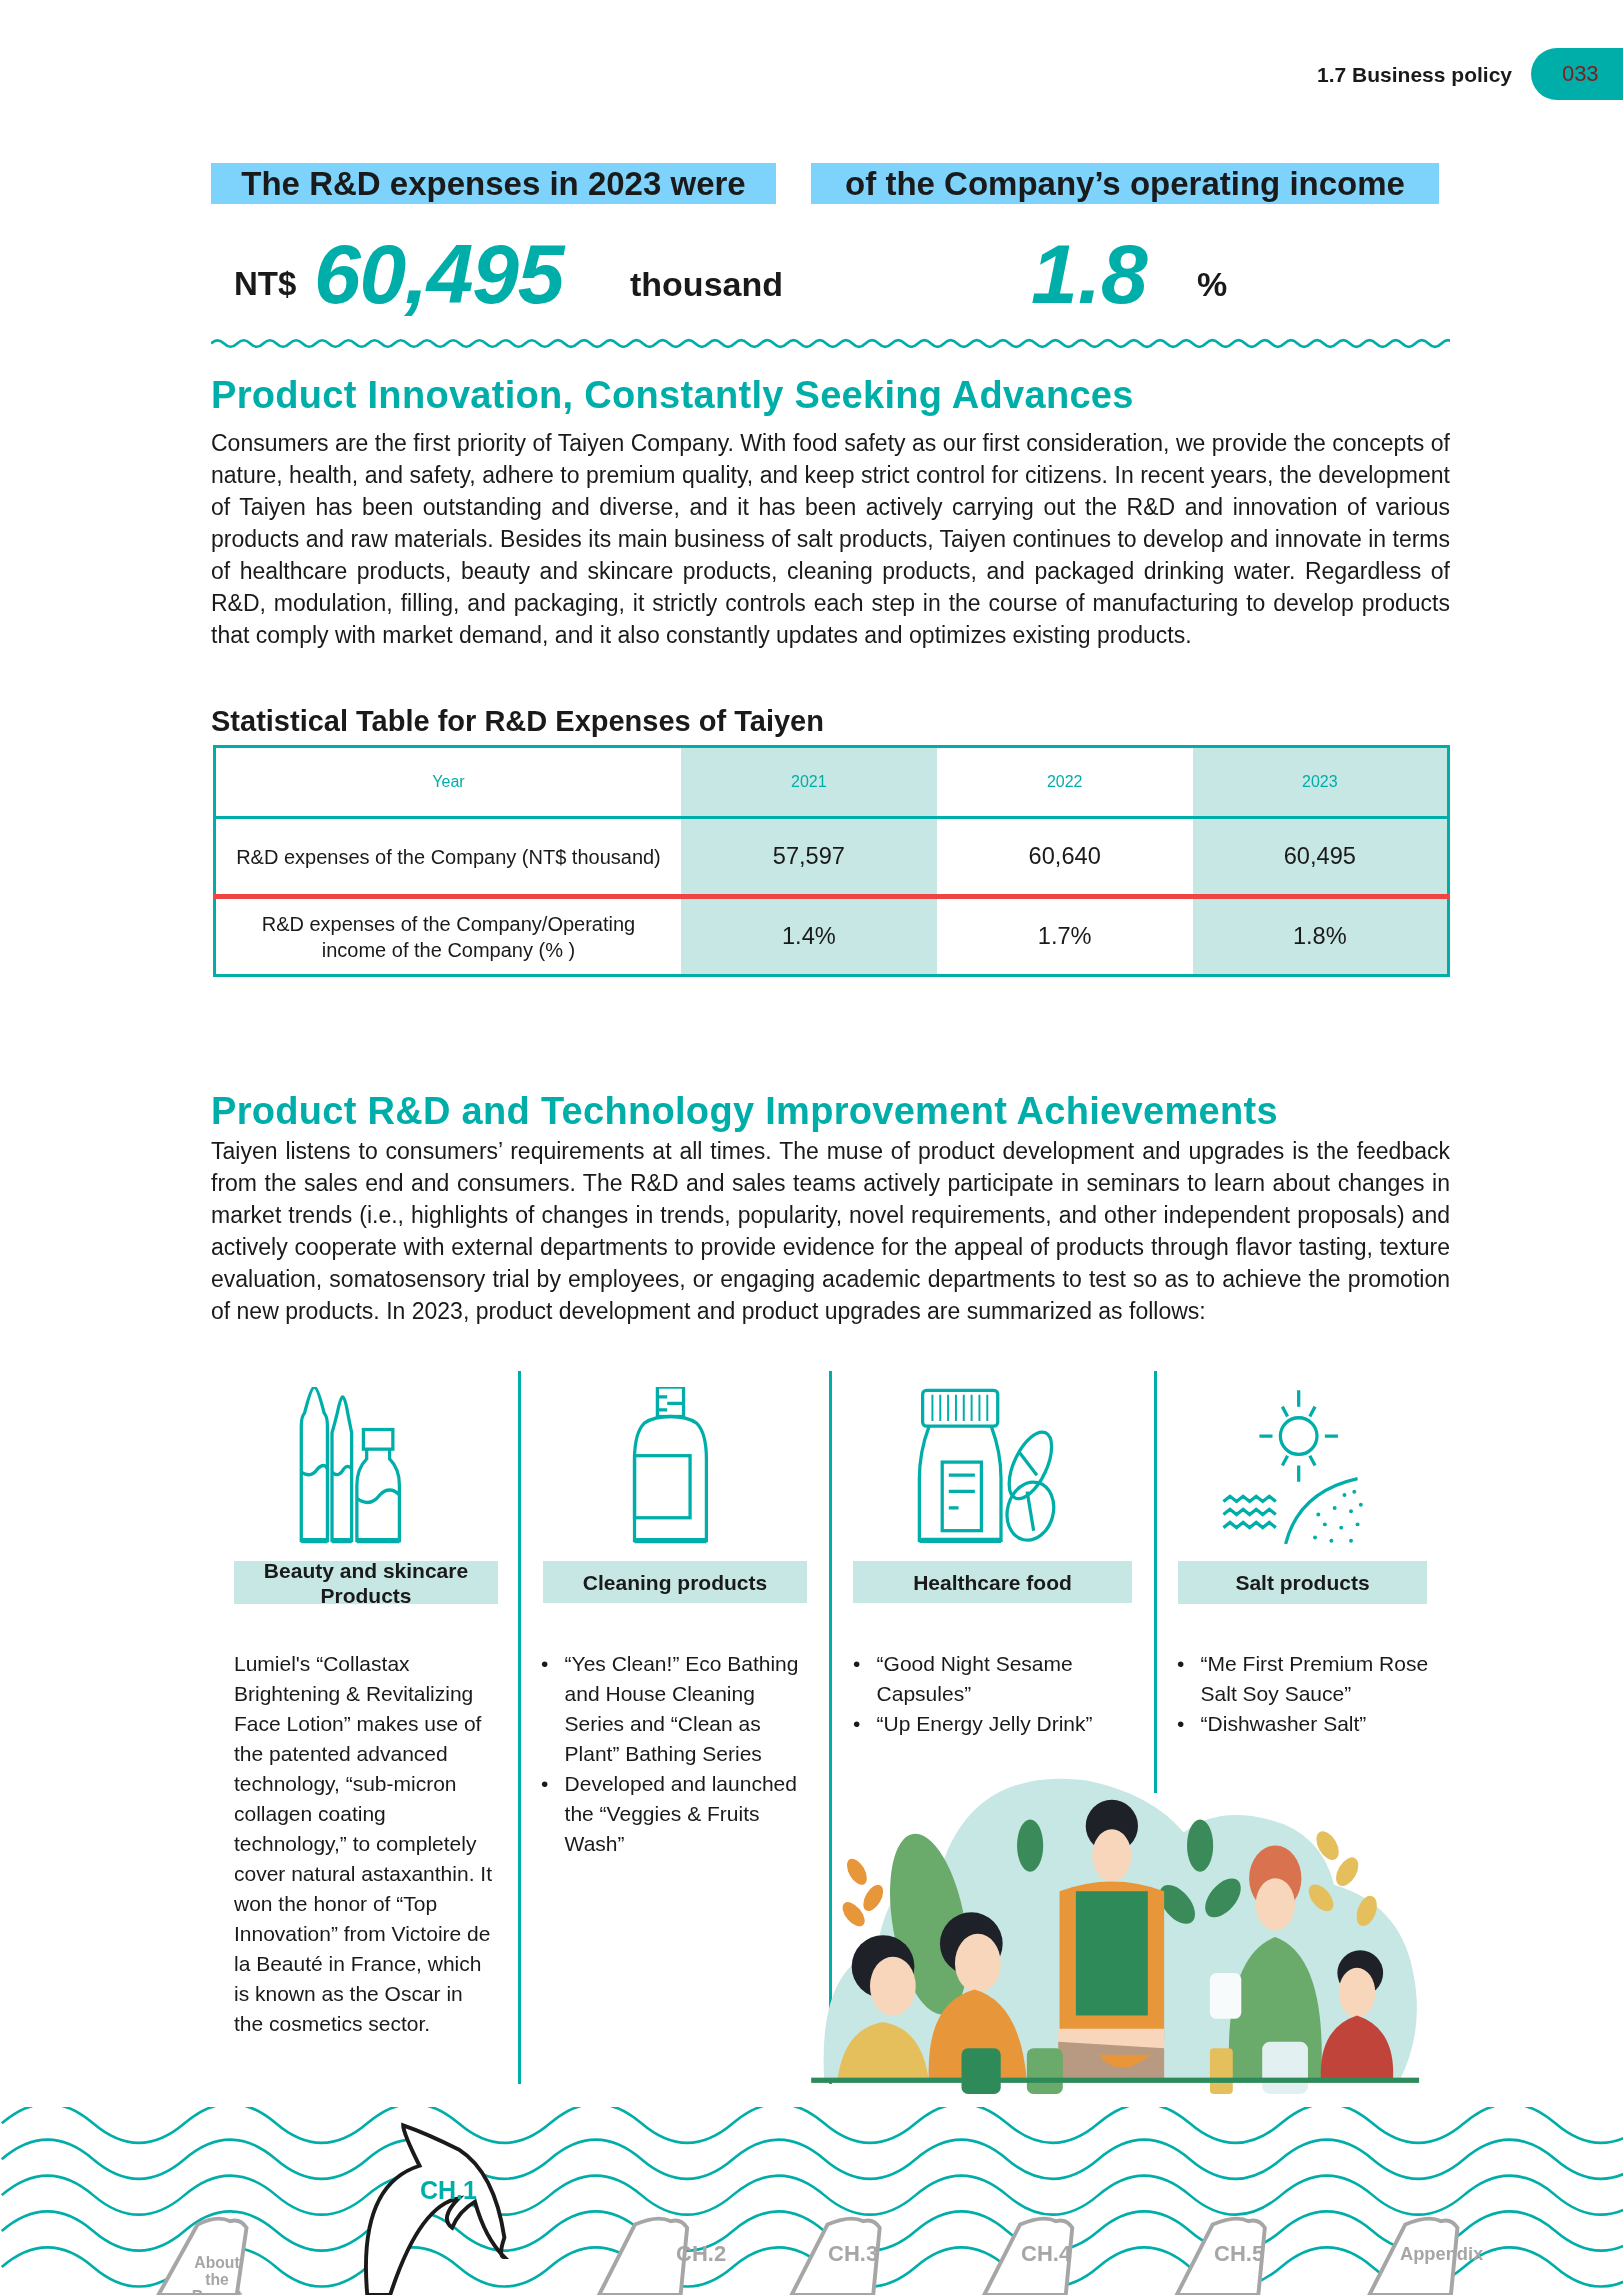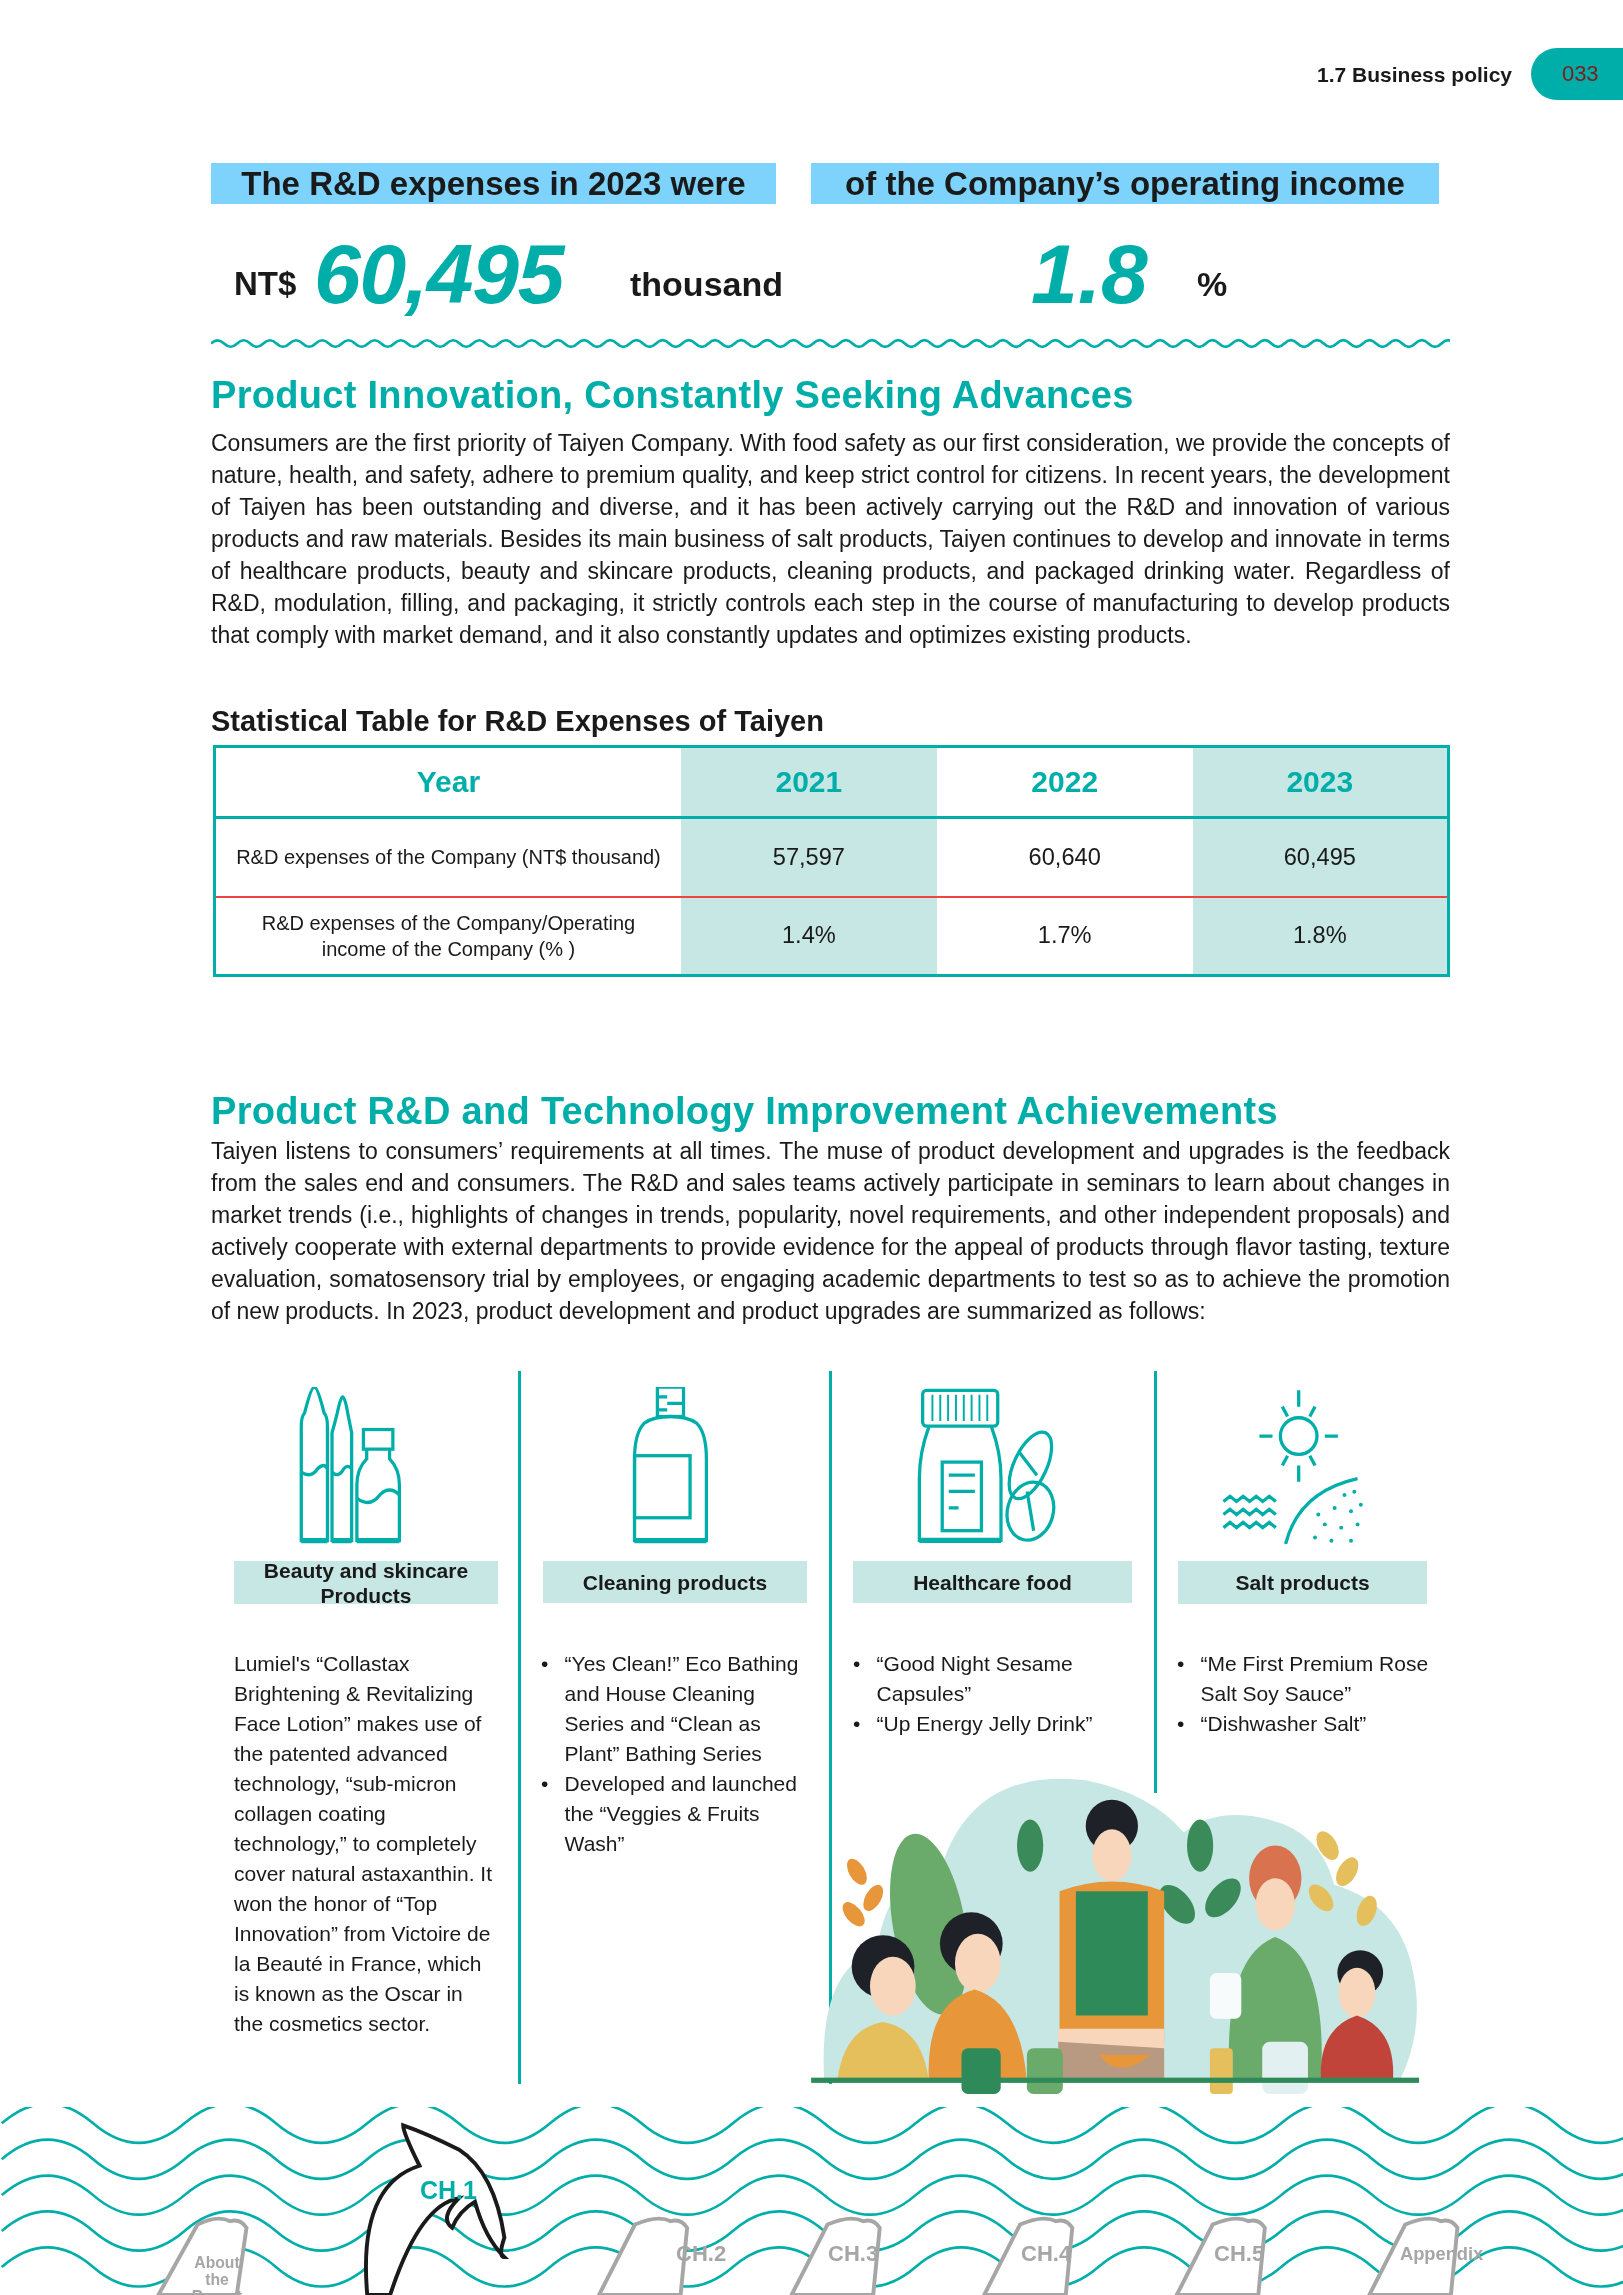--- a/index.html
+++ b/index.html
@@ -25,22 +25,22 @@
   .st2 { top: 1082px; margin-top: 8px; }
 
   .para { position: absolute; left: 211px; width: 1239px; font-size: 23px; line-height: 32px; text-align: justify; color: #1a1a1a; }
   .p1 { top: 427px; }
   .p2 { top: 1135px; }
 
   .tbl-title { position: absolute; left: 211px; top: 705px; font-size: 29px; font-weight: bold; }
 
   table.rd { position: absolute; left: 213px; top: 745px; width: 1237px; border-collapse: collapse; border: 3.3px solid #00aea9; }
   table.rd td, table.rd th { text-align: center; vertical-align: middle; }
-  table.rd th { height: 71px; font-size: 30px; font-weight: bold; color: #00aea9; border-bottom: 3.3px solid #00aea9; }
-  table.rd td { height: 79px; font-size: 23.6px; border-bottom: 2px solid #ef4444; }
+  table.rd th { height: 71px; font-size: 16px; font-weight: normal; color: #00aea9; border-bottom: 3.3px solid #00aea9; }
+  table.rd td { height: 79px; font-size: 23.6px; border-bottom: 5px solid #ef4444; }
   table.rd tr:last-child td { border-bottom: none; }
   table.rd td.lbl { font-size: 20px; line-height: 26px; width: 468px; padding: 0 19.6px; }
   .shade { background: #c7e7e4; }
   .col { width: 257px; }
 
   .vline { position: absolute; width: 3.3px; background: #00aea9; }
 
   .cat-label { position: absolute; top: 1561px; height: 42px; background: #c7e7e4; font-size: 21px; font-weight: bold; display:flex; align-items:center; justify-content:center; text-align:center; line-height: 25px; }
 
   .col-text { position: absolute; top: 1649px; font-size: 21px; line-height: 30px; color: #1a1a1a; }

